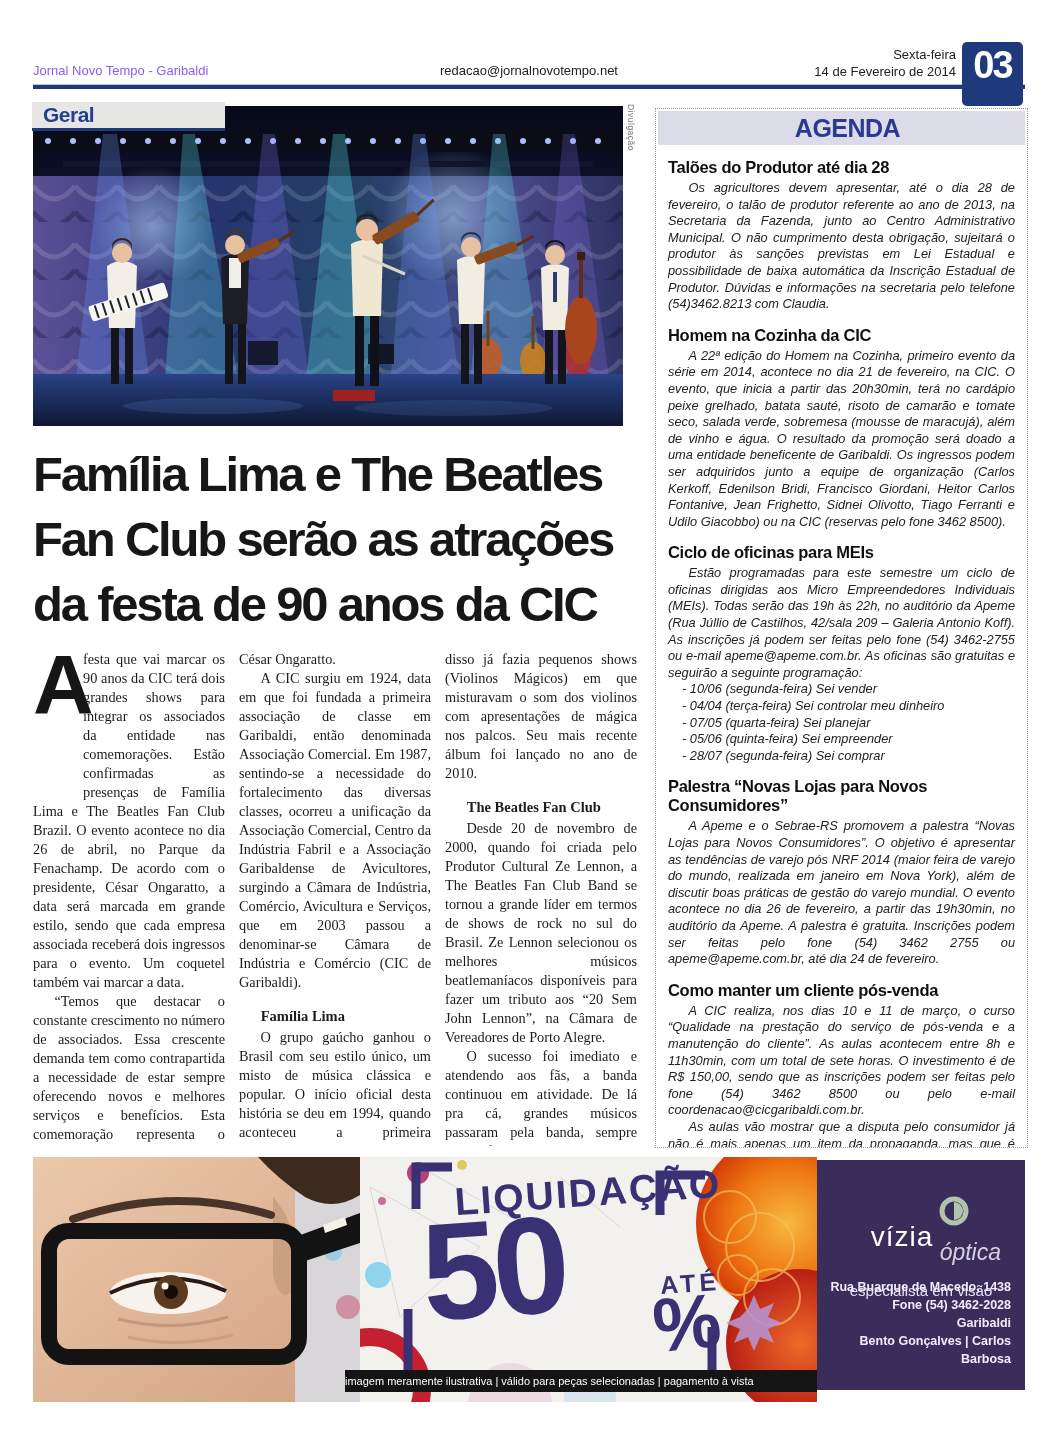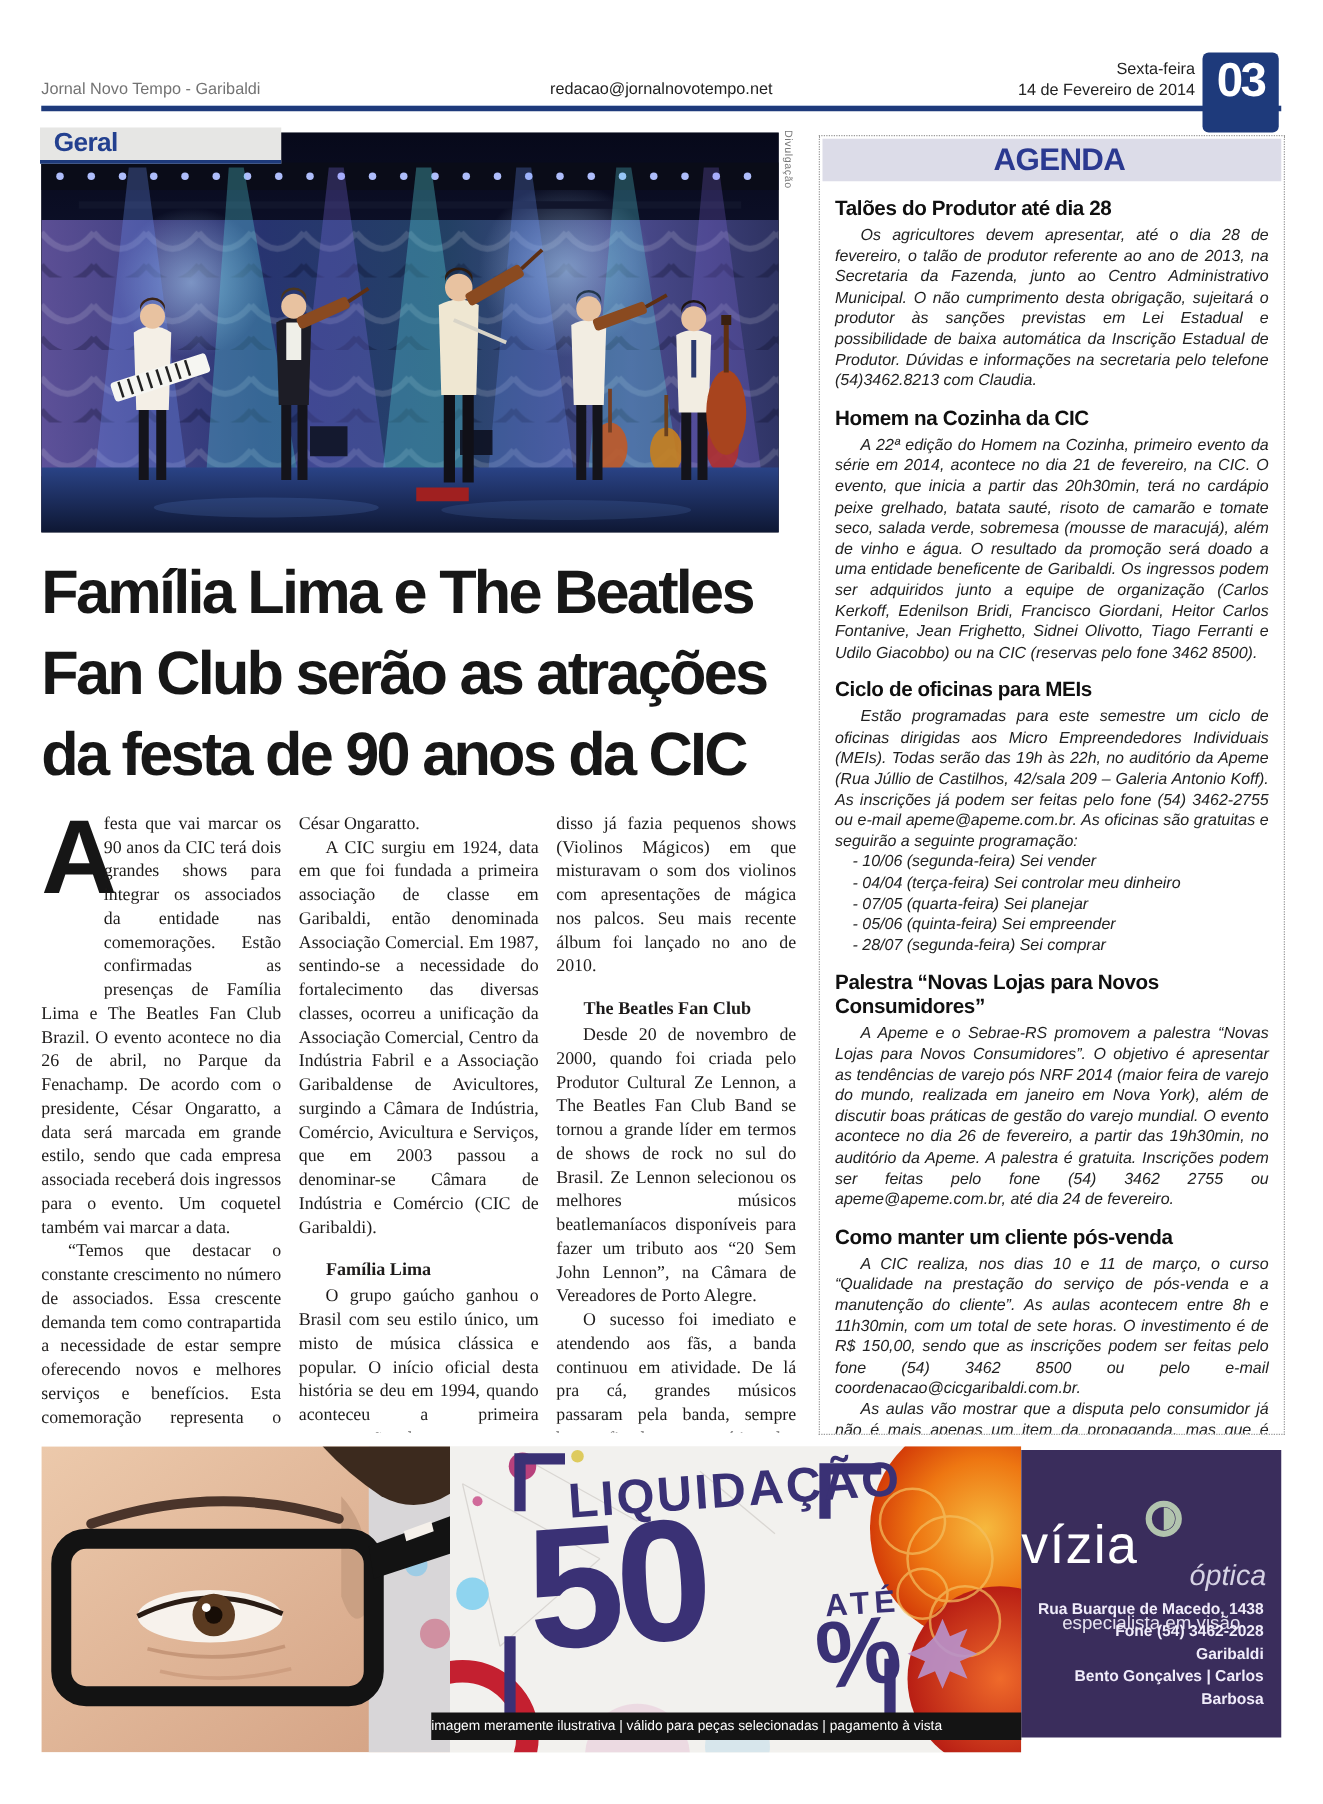--- a/index.html
+++ b/index.html
@@ -1,19 +1,19 @@
 <!DOCTYPE html>
 <html><head>
 <meta charset="utf-8">
 <style>
   html,body{margin:0;padding:0;background:#ffffff;}
   body{width:1058px;height:1443px;position:relative;font-family:"Liberation Sans",sans-serif;color:#1c1c1c;overflow:hidden;}
 
   
-  .pub-name{position:absolute;left:33px;top:63px;font-size:13px;color:#737373;}
+  .pub-name{position:absolute;left:33px;top:63px;font-size:13px;color:#8b5cf6;}
   .pub-email{position:absolute;left:0;right:0;top:63px;text-align:center;font-size:13px;color:#222;}
   .date-block{position:absolute;right:102px;top:46px;text-align:right;font-size:13px;line-height:17px;color:#222;}
   .page-num{position:absolute;left:962px;top:42px;width:61px;height:64px;background:#1e3a7b;border-radius:5px;color:#fff;
             font-weight:bold;font-size:38px;line-height:46px;text-align:center;letter-spacing:-2px;z-index:3;}
   .hrule{position:absolute;left:33px;width:992px;top:84px;height:5px;background:linear-gradient(#b9c6de 0,#b9c6de 1px,#1e3a7b 1px);z-index:2;}
 
   
   .geral-box{position:absolute;left:32px;top:102px;width:182px;height:26px;background:#e6e6e4;border-bottom:3px solid #1e3a7b;
              z-index:2;padding-left:11px;font-weight:bold;font-size:21px;line-height:26px;color:#23408f;letter-spacing:-0.5px;}
 
@@ -52,23 +52,23 @@
   .ad-center{position:absolute;left:327px;top:0;width:457px;height:245px;background:#f2f1ee;overflow:hidden;}
   .ad-center svg{position:absolute;left:0;top:0;}
   .liq-line{position:absolute;left:48px;top:14px;width:360px;text-align:center;transform:rotate(-4deg);
             color:#3a3175;font-weight:bold;font-size:39px;letter-spacing:2px;}
   .liq-fifty{position:absolute;left:62px;top:42px;font-size:138px;font-weight:bold;color:#3a3175;transform:rotate(-4deg);letter-spacing:-6px;line-height:1;}
   .liq-ate{position:absolute;left:300px;top:112px;font-size:25px;font-weight:bold;letter-spacing:4px;color:#3a3175;transform:rotate(-4deg);}
   .liq-pct{position:absolute;left:293px;top:128px;font-size:76px;font-weight:bold;color:#3a3175;transform:rotate(-6deg);line-height:1;}
   .ad-disclaimer{position:absolute;left:312px;width:472px;bottom:10px;height:22px;background:#141414;color:#fff;
                  font-size:11px;line-height:22px;text-align:left;white-space:nowrap;z-index:4;overflow:hidden;}
   .ad-vizia{position:absolute;left:784px;top:3px;width:208px;height:230px;background:#3a2d5c;color:#fff;}
-  .vz-logo{margin-top:34px;font-size:43px;color:#ffffff;letter-spacing:1px;}
+  .vz-logo{margin-top:34px;text-align:center;font-size:28px;color:#ffffff;letter-spacing:1px;}
   .vz-logo .ring{display:inline-block;vertical-align:18px;margin-left:4px;}
-  .vz-optica{text-align:right;padding-right:12px;font-style:italic;font-size:23px;color:#d6d2e4;margin-top:-14px;}
+  .vz-optica{text-align:right;padding-right:24px;font-style:italic;font-size:23px;color:#d6d2e4;margin-top:-14px;}
   .vz-tag{text-align:center;font-size:15px;color:#e6e2f0;margin-top:16px;}
   .vz-addr{position:absolute;right:14px;bottom:22px;text-align:right;font-size:12.5px;font-weight:bold;line-height:18px;color:#f0ecfa;}
 </style>
 </head>
 <body>
 
 <div class="pub-name">Jornal Novo Tempo - Garibaldi</div>
 <div class="pub-email">redacao@jornalnovotempo.net</div>
 <div class="date-block">
   <div>Sexta-feira</div>

